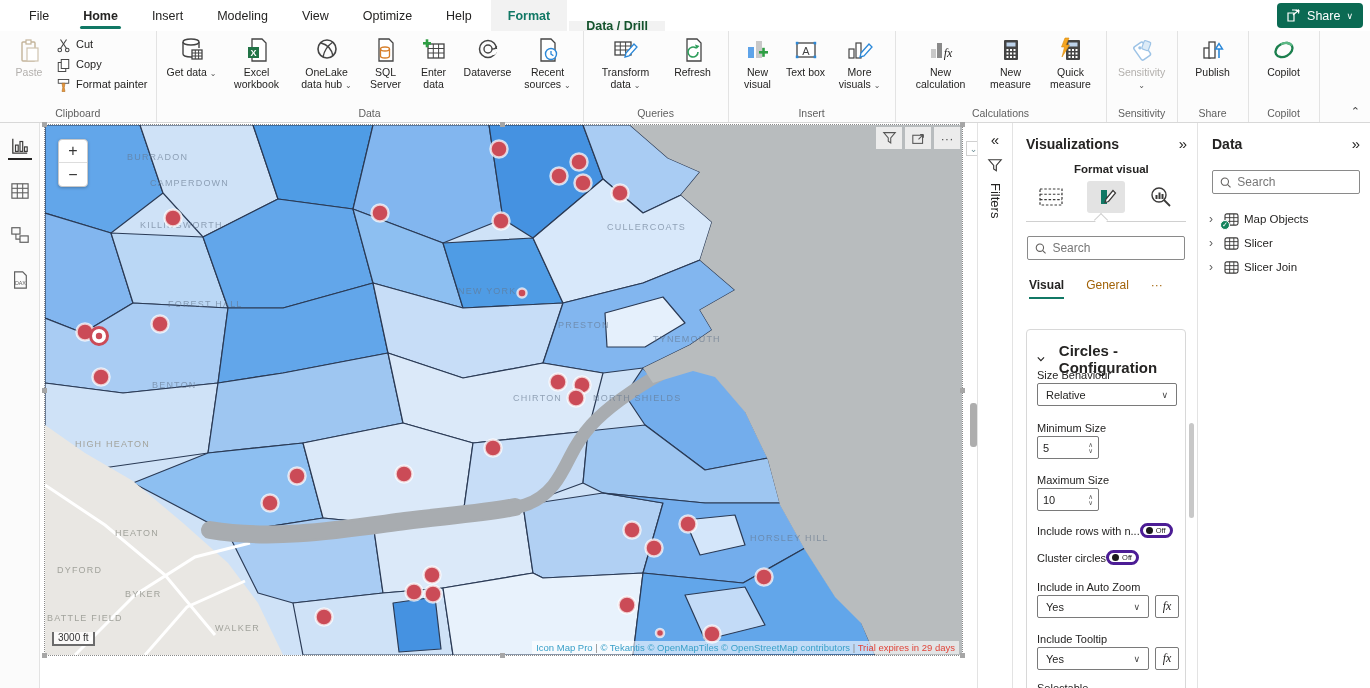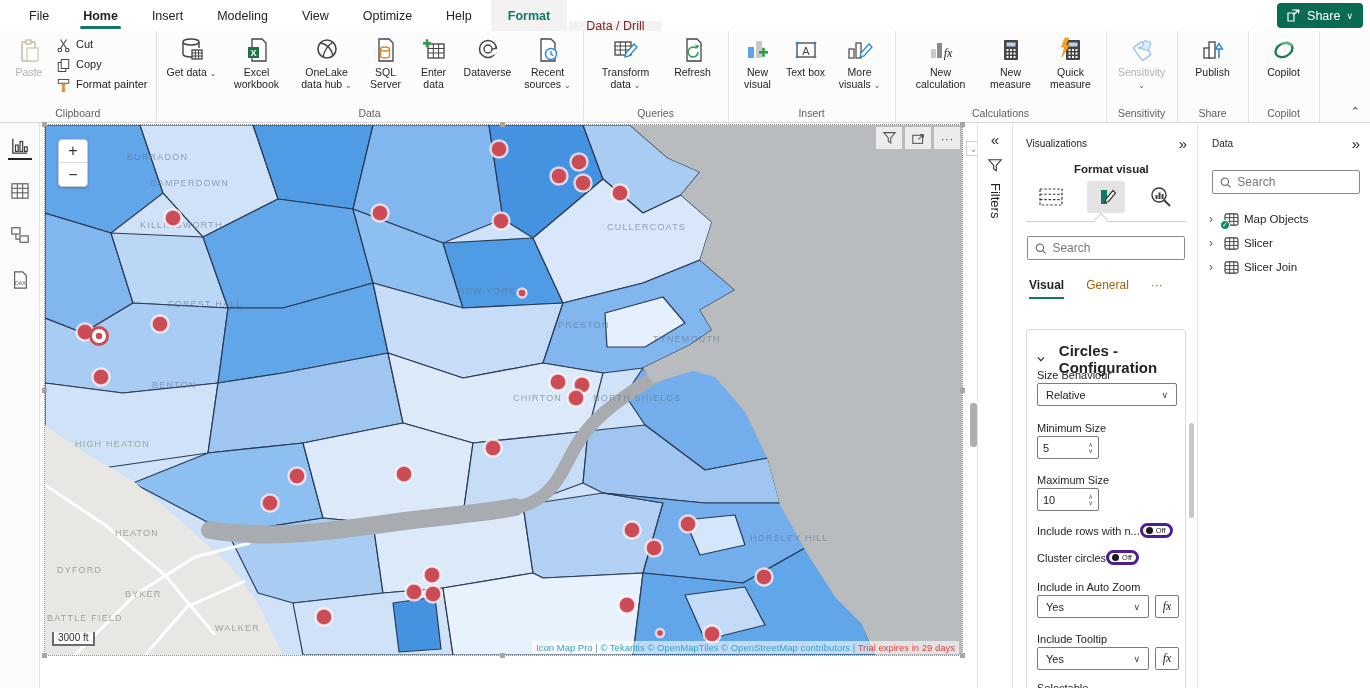--- a/index.html
+++ b/index.html
@@ -7,21 +7,21 @@
   body { font-family:"Liberation Sans","DejaVu Sans",sans-serif; background:#fff; color:#252423; overflow:hidden; }
   #app { position:relative; width:1370px; height:688px; background:#fff; overflow:hidden; }
 
   
   .menubar { position:absolute; left:0; top:0; width:1370px; height:31px; background:#fff; display:flex; align-items:stretch; padding-left:12px; }
   .mtab { font-size:12.5px; padding:0 17px; display:flex; align-items:center; position:relative; cursor:default; color:#252423; }
   .mtab.active { font-weight:bold; }
   .mtab.active::after { content:""; position:absolute; left:14px; right:14px; bottom:2px; height:3px; border-radius:2px; background:#117865; }
   .mtab.ctx { background:#f2f2f2; margin-left:2px; }
   .mtab.ctx-format { color:#117865; font-weight:bold; }
-  .mtab.ctx-data { color:#7f1d1d; font-weight:normal;margin-top:21px; }
+  .mtab.ctx-data { color:#14532d; font-weight:bold;margin-top:21px; }
   .share-btn { position:absolute; right:7px; top:3px; height:25px; background:#0b6a53; border-radius:4px; color:#fff; font-size:12.5px; display:flex; align-items:center; gap:6px; padding:0 10px; cursor:pointer; }
   .share-btn svg { display:block; }
   .share-dd { font-size:9px; }
 
   
   .ribbon { position:absolute; left:0; top:31px; width:1370px; height:92px; background:#fcfcfc; border-bottom:1px solid #d8d8d8; display:flex; }
   .rgroup { display:flex; flex-direction:column; border-right:1px solid #e3e3e3; padding:2px 6px 0 6px; }
   .ritems { flex:1; display:flex; align-items:flex-start; gap:2px; }
   .rgroup-label { text-align:center; font-size:10.5px; color:#5f5f5f; padding:2px 0 3px; }
   .ritem { display:flex; flex-direction:column; align-items:center; padding:3px 3px 0; cursor:pointer; }
@@ -57,21 +57,21 @@
   .cs-thumb { position:absolute; left:4px; top:262px; width:7px; height:44px; background:#aeaeae; border-radius:3px; }
 
   
   .filters-strip { position:absolute; left:977px; top:123px; width:36px; height:565px; background:#fff; border-left:1px solid #e3e3e3; border-right:1px solid #e3e3e3; display:flex; flex-direction:column; align-items:center; padding-top:8px; gap:10px; }
   .chev2 { font-size:15px; color:#252423; cursor:pointer; }
   .filters-title { writing-mode:vertical-rl; font-size:13px; color:#252423; }
 
   
   .vizpane { position:absolute; left:1013px; top:123px; width:185px; height:565px; background:#fff; border-right:1px solid #e3e3e3; }
   .pane-head { position:absolute; left:13px; top:12px; right:10px; display:flex; justify-content:space-between; align-items:center; }
-  .pane-title { font-size:10px; font-weight:normal; }
+  .pane-title { font-size:14px; font-weight:bold; }
   .pane-sub { position:absolute; left:13px; top:40px; font-size:11.5px; font-weight:bold;margin-left:48px; }
   .fmt-icons { position:absolute; left:13px; top:58px; width:160px; display:flex; justify-content:space-between; padding:0 6px; }
   .fmt-btn { width:38px; height:32px; display:flex; align-items:center; justify-content:center; border-radius:3px; cursor:pointer; }
   .fmt-btn.sel { background:#e3e3e3; }
   .notch-line { position:absolute; left:13px; top:98px; width:160px; border-top:1px solid #d0d0d0; }
   .notch { position:absolute; left:83px; top:92px; width:10px; height:10px; background:#fff; border-left:1px solid #d0d0d0; border-top:1px solid #d0d0d0; transform:rotate(45deg); }
   .searchbox { position:absolute; display:flex; align-items:center; gap:6px; border:1px solid #8a8a8a; border-radius:2px; background:#fff; padding:0 7px; }
   .searchbox input { border:none; outline:none; font-size:12px; width:100%; font-family:inherit; color:#252423; }
   .searchbox input::placeholder { color:#767676; }
   .viz-search { left:14px; top:113px; width:158px; height:24px; }

